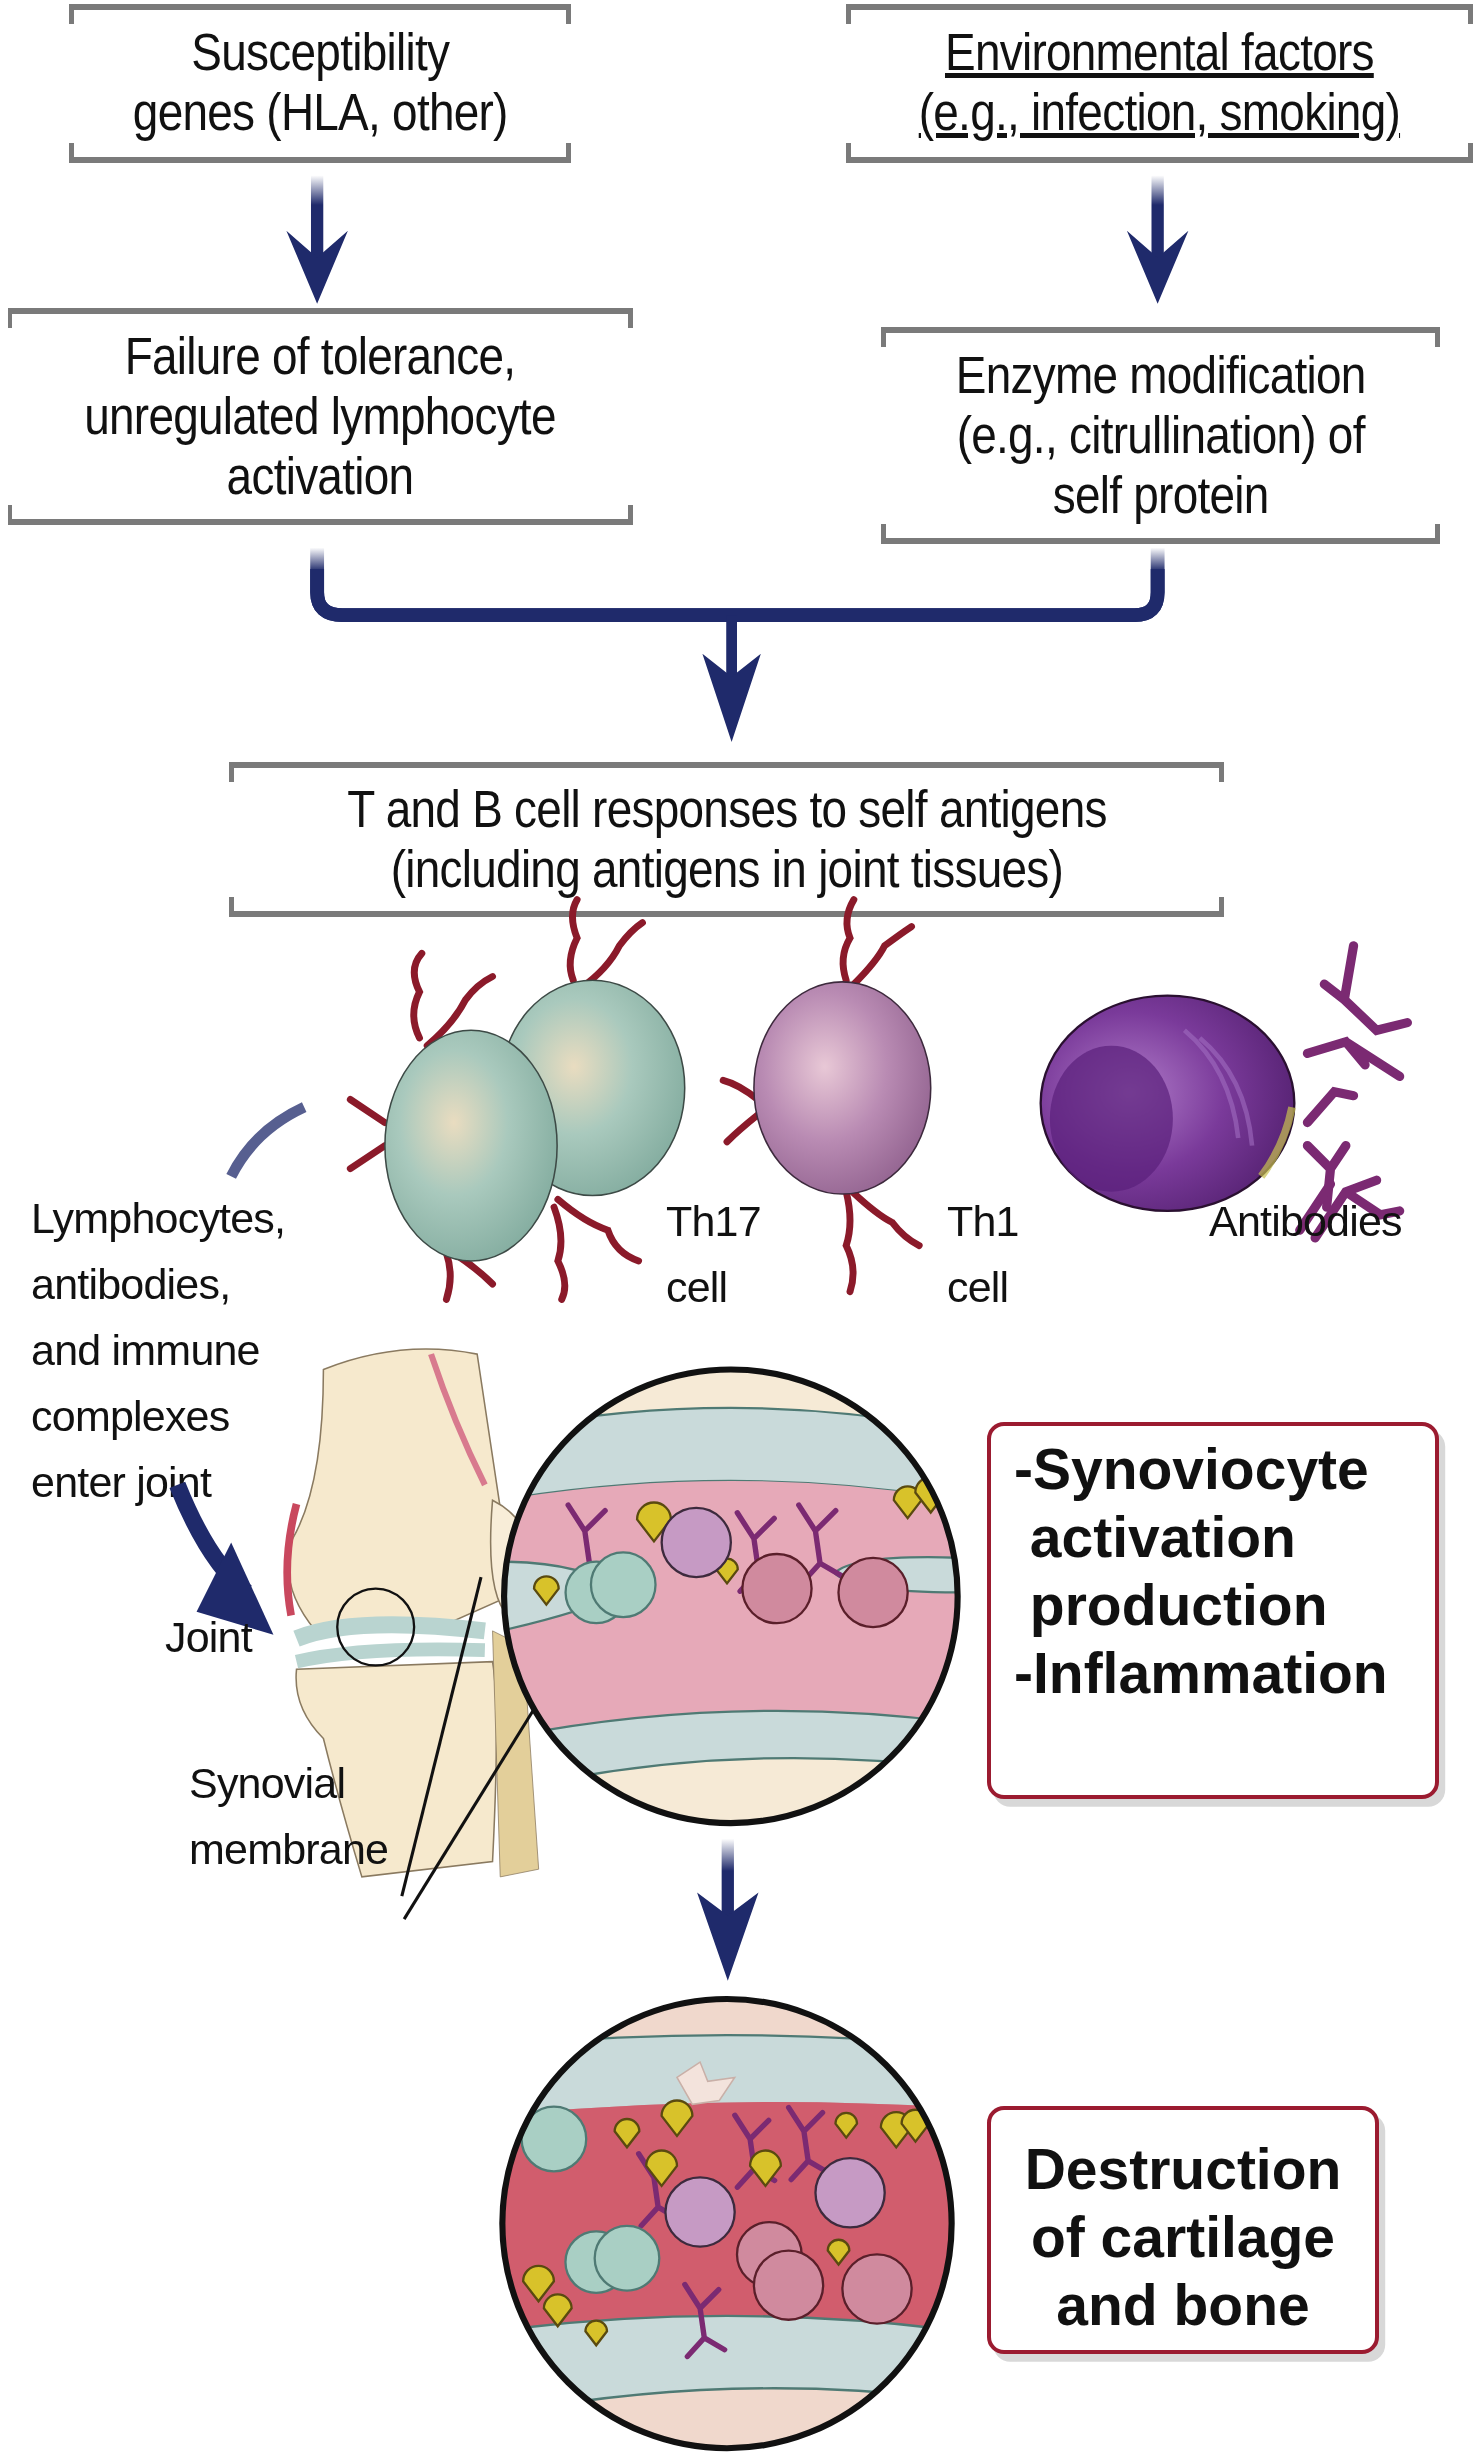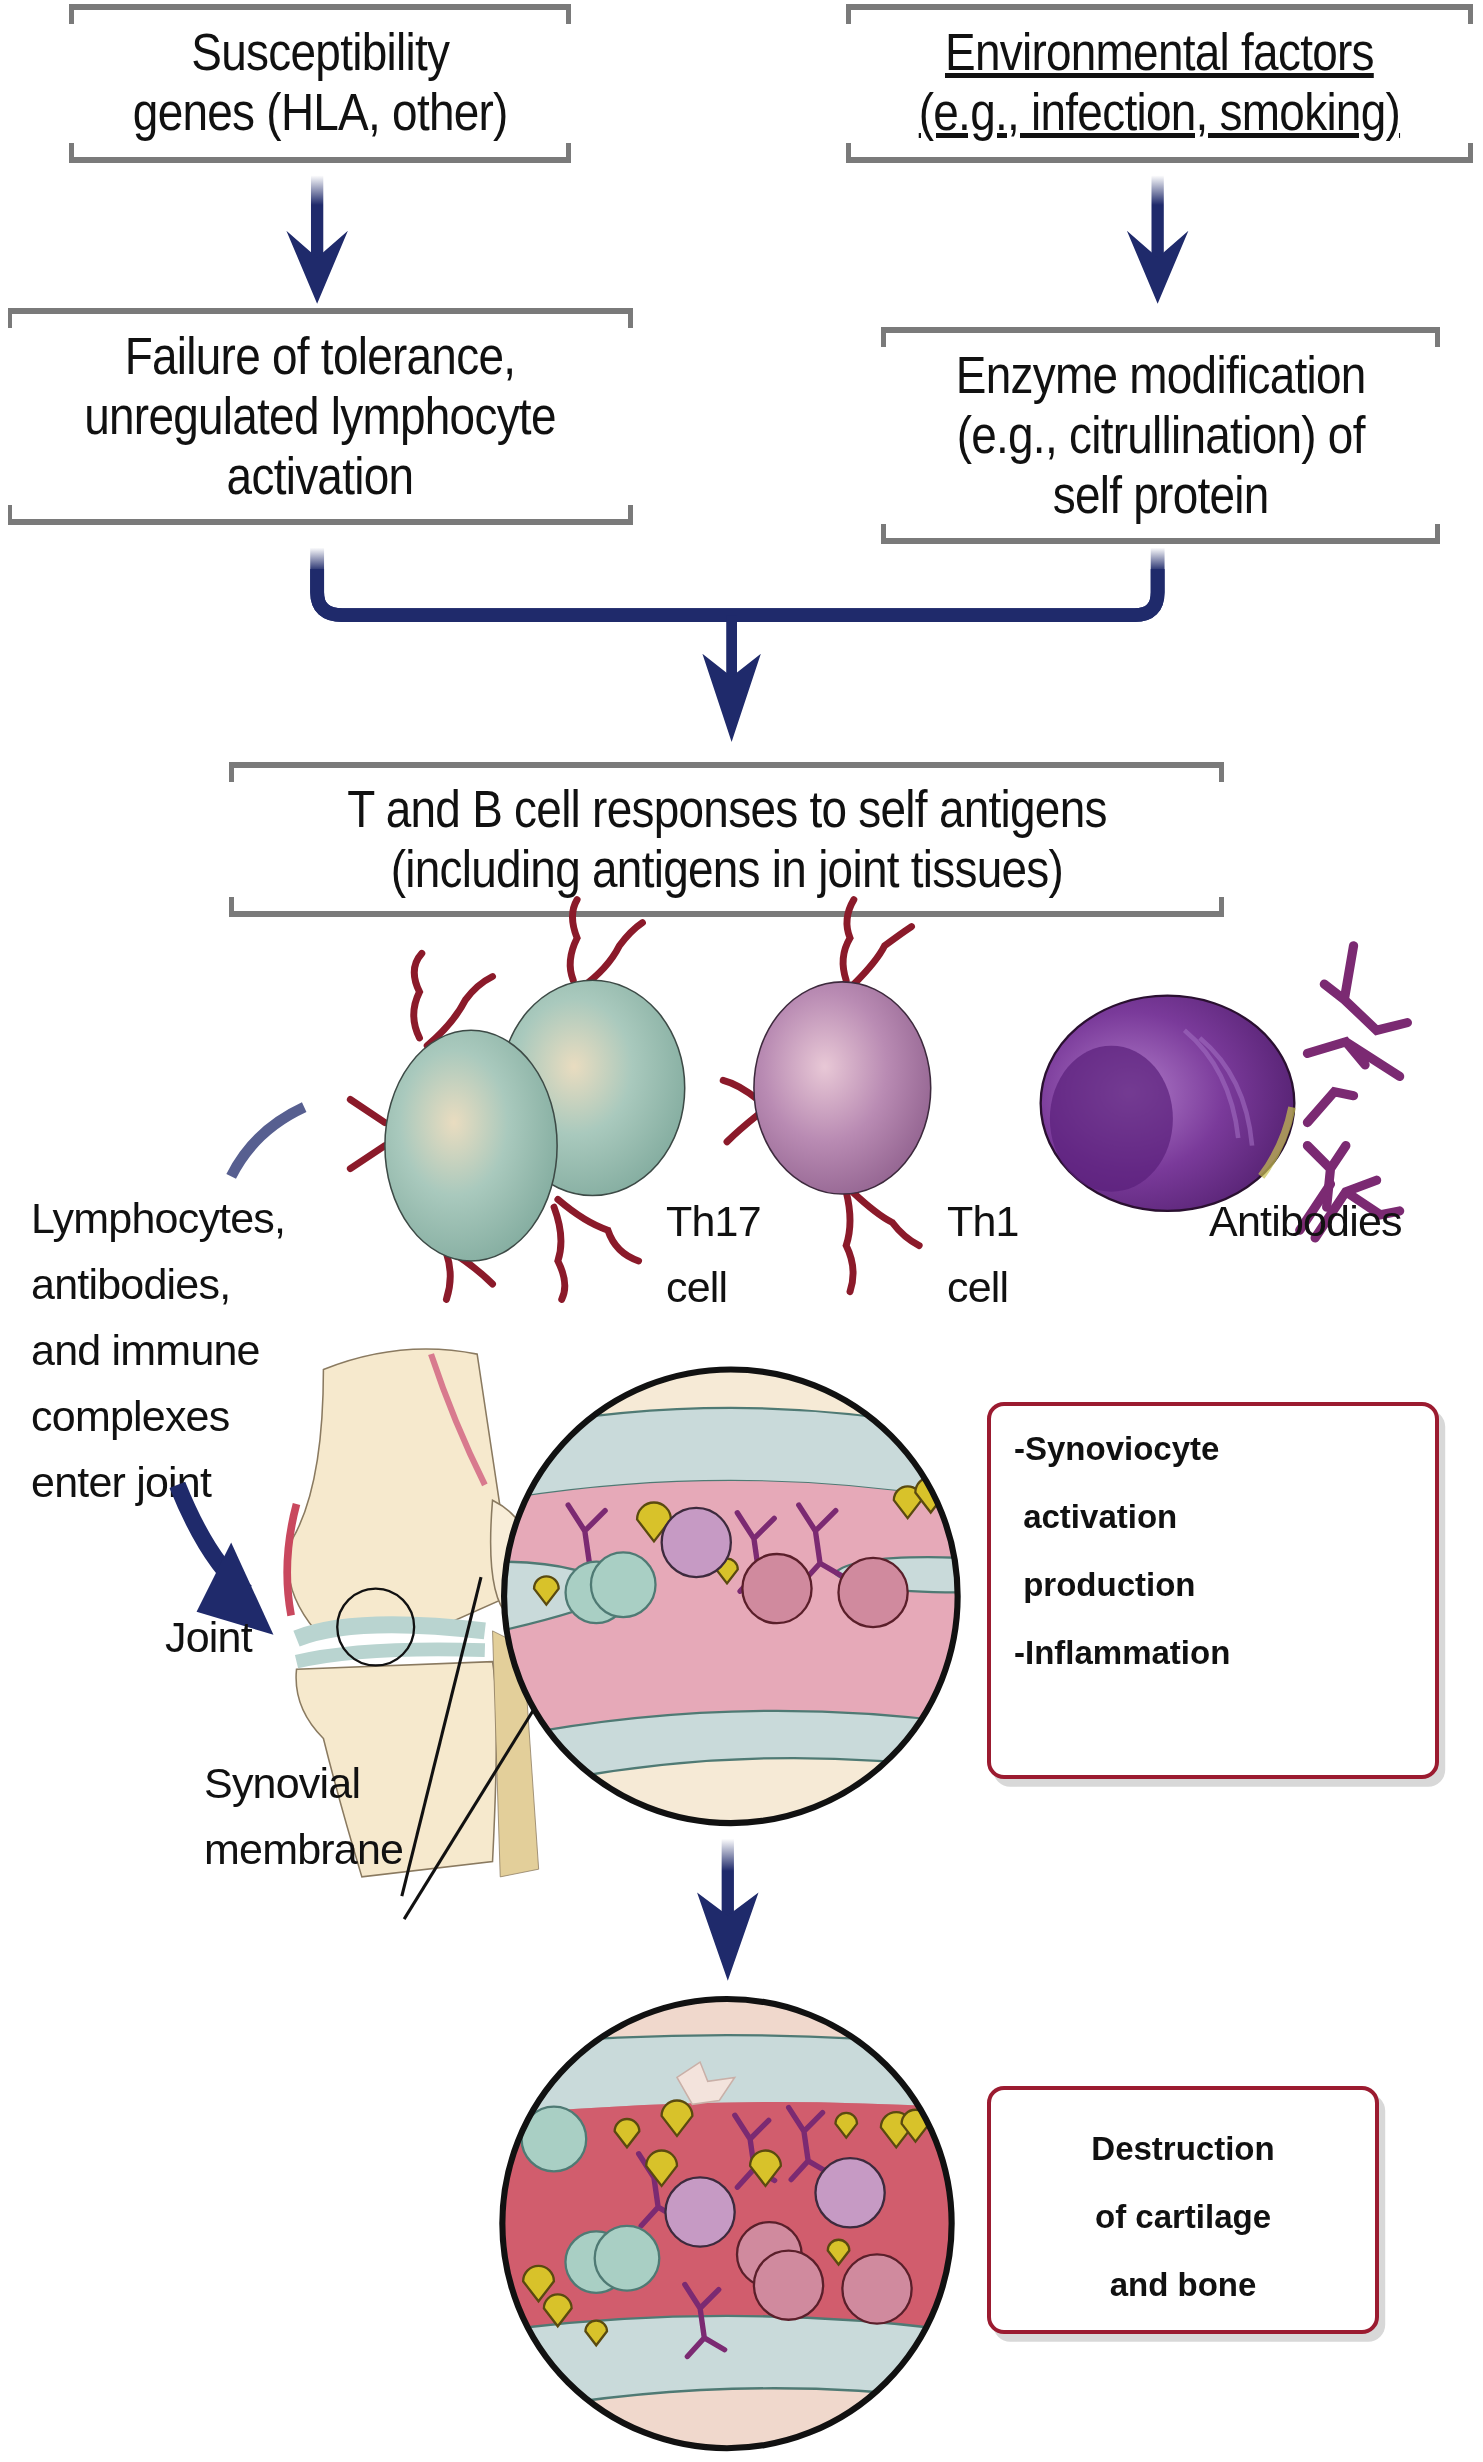--- a/index.html
+++ b/index.html
@@ -9,21 +9,21 @@
   .bbox { position: absolute; box-sizing: border-box; display: flex; align-items: center;
           justify-content: center; text-align: center; }
   .bbox .top, .bbox .bot { position: absolute; left: 0; right: 0; height: 6.2px; background: #7a7a7a; }
   .bbox .top { top: 0; } .bbox .bot { bottom: 0; }
   .bbox .tl, .bbox .tr, .bbox .bl, .bbox .br { position: absolute; width: 4.6px; height: 20px; background: #7a7a7a; }
   .bbox .tl { left: 0; top: 0; } .bbox .tr { right: 0; top: 0; }
   .bbox .bl { left: 0; bottom: 0; } .bbox .br { right: 0; bottom: 0; }
   .bbox .txt { font-size: 51px; line-height: 60px; letter-spacing: -0.8px; transform: scaleX(0.9); white-space: nowrap; }
   .label { position: absolute; font-size: 43px; line-height: 66px; letter-spacing: -0.8px; white-space: nowrap; margin-left: 28px; }
   .rbox { position: absolute; box-sizing: border-box; border: 4.6px solid #9b1b30; border-radius: 17px;
-          background: #fff; box-shadow: 6.2px 7.7px 0 #d8d8d8; font-weight: bold; font-size: 33px; line-height: 68px; }
+          background: #fff; box-shadow: 6.2px 7.7px 0 #d8d8d8; font-weight: bold; font-size: 57px; line-height: 68px; margin-top: 20px; }
   .rbox .line { white-space: nowrap; }
   svg { position: absolute; overflow: visible; }
 </style>
 </head>
 <body>
 
 <div class="bbox" style="left:69px; top:3.8px; width:502px; height:159px;">
   <span class="top"></span>
     <span class="bot"></span>
     <span class="tl"></span>
@@ -242,21 +242,21 @@
         <circle cx="810" cy="360" r="42" fill="#a9cfc4" stroke="#4f7a74" stroke-width="3"></circle>
         <circle cx="905" cy="305" r="45" fill="#c69ac4" stroke="#3d2a3d" stroke-width="3"></circle>
         <circle cx="1010" cy="365" r="45" fill="#d08a9e" stroke="#5a1f2a" stroke-width="3"></circle>
         <circle cx="1135" cy="370" r="45" fill="#d08a9e" stroke="#5a1f2a" stroke-width="3"></circle>
       </g>
   </g>
   <circle cx="950" cy="375" r="295" fill="none" stroke="#111" stroke-width="8"></circle>
 </svg>
 
 <div class="label" style="left:137px; top:1604px;">Joint</div>
-<div class="label" style="left:176px; top:1750px;">
+<div class="label" style="left:161px; top:1750px;">
   <div>Synovial</div>
   <div>membrane</div>
 </div>
 
 <div class="rbox" style="left:987px; top:1402px; width:452px; height:377px; padding:9.2px 0 0 23px;">
   <div class="line">-Synoviocyte</div>
   <div class="line" style="white-space:pre;"> activation</div>
   <div class="line" style="white-space:pre;"> production</div>
   <div class="line">-Inflammation</div>
 </div>

